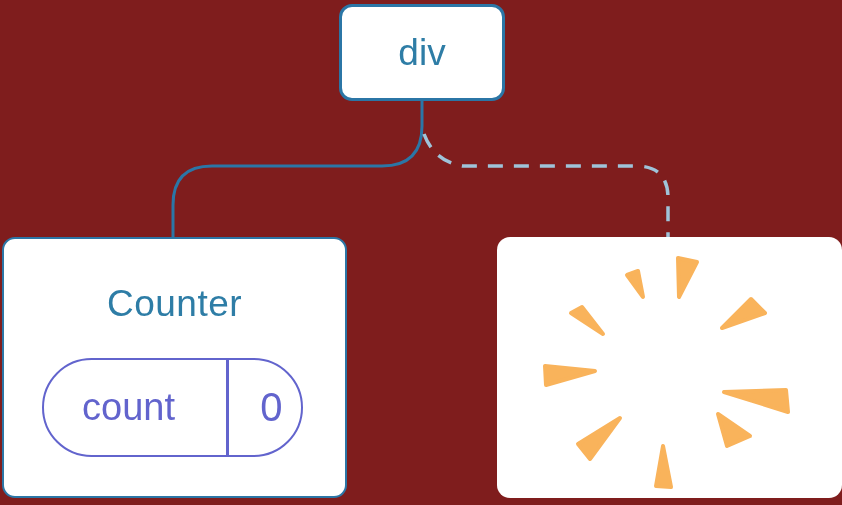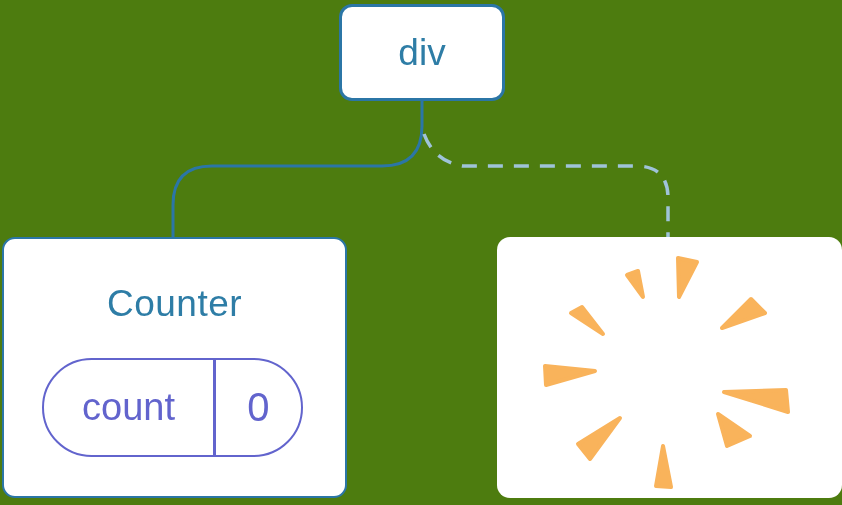--- a/index.html
+++ b/index.html
@@ -63,34 +63,34 @@
     flex: 1 1 auto;
     display: flex; align-items: center; justify-content: center;
     font-size: 40px;
   }
   .burst { position: absolute; left: 0; top: 0; width: 345px; height: 261px; }
   .burst polygon { stroke-width: 4; stroke-linejoin: round; }
 </style>
 </head>
 <body>
 
-<div class="stage" style="background-color: #4d7c0f;">
+<div class="stage" style="background-color: #7f1d1d;">
 
   <svg class="links" viewBox="0 0 842 505" aria-hidden="true">
     <path class="link solid" d="M 422 100 L 422 126 Q 422 166 382 166 L 212 166 Q 173 166 173 205 L 173 238" stroke="#2B76A6"></path>
     <path class="link dashed" d="M 424 134 Q 434 161 462 166 L 636 166 Q 668 166 668 198 L 668 238" stroke="#9FC3D9"></path>
   </svg>
 
   <div class="node-root" style="border-color: rgb(43, 118, 166);">
     <span style="color: rgb(46, 125, 166);">div</span>
   </div>
 
   <div class="card counter" style="border-color: rgb(43, 118, 166);">
     <div class="component-title" style="color: rgb(46, 125, 166);">Counter</div>
-    <div class="state-pill" style="border-color: rgb(98, 100, 205);">
+    <div class="state-pill" style="border-color: rgb(98, 100, 205); gap: 13px;">
       <span class="pill-name" style="color: rgb(98, 100, 205);">count</span>
       <span class="pill-divider" style="background-color: rgb(98, 100, 205);"></span>
       <span class="pill-value" style="color: rgb(98, 100, 205);">0</span>
     </div>
   </div>
 
   <div class="card removed">
     <svg class="burst" viewBox="0 0 345 261" aria-hidden="true">
       <polygon points="130,38 141,34 146,60" stroke="#F9B35B" fill="#F9B35B"></polygon>
       <polygon points="181,21 200,25 182,60" fill="#F9B35B" stroke="#F9B35B"></polygon>

